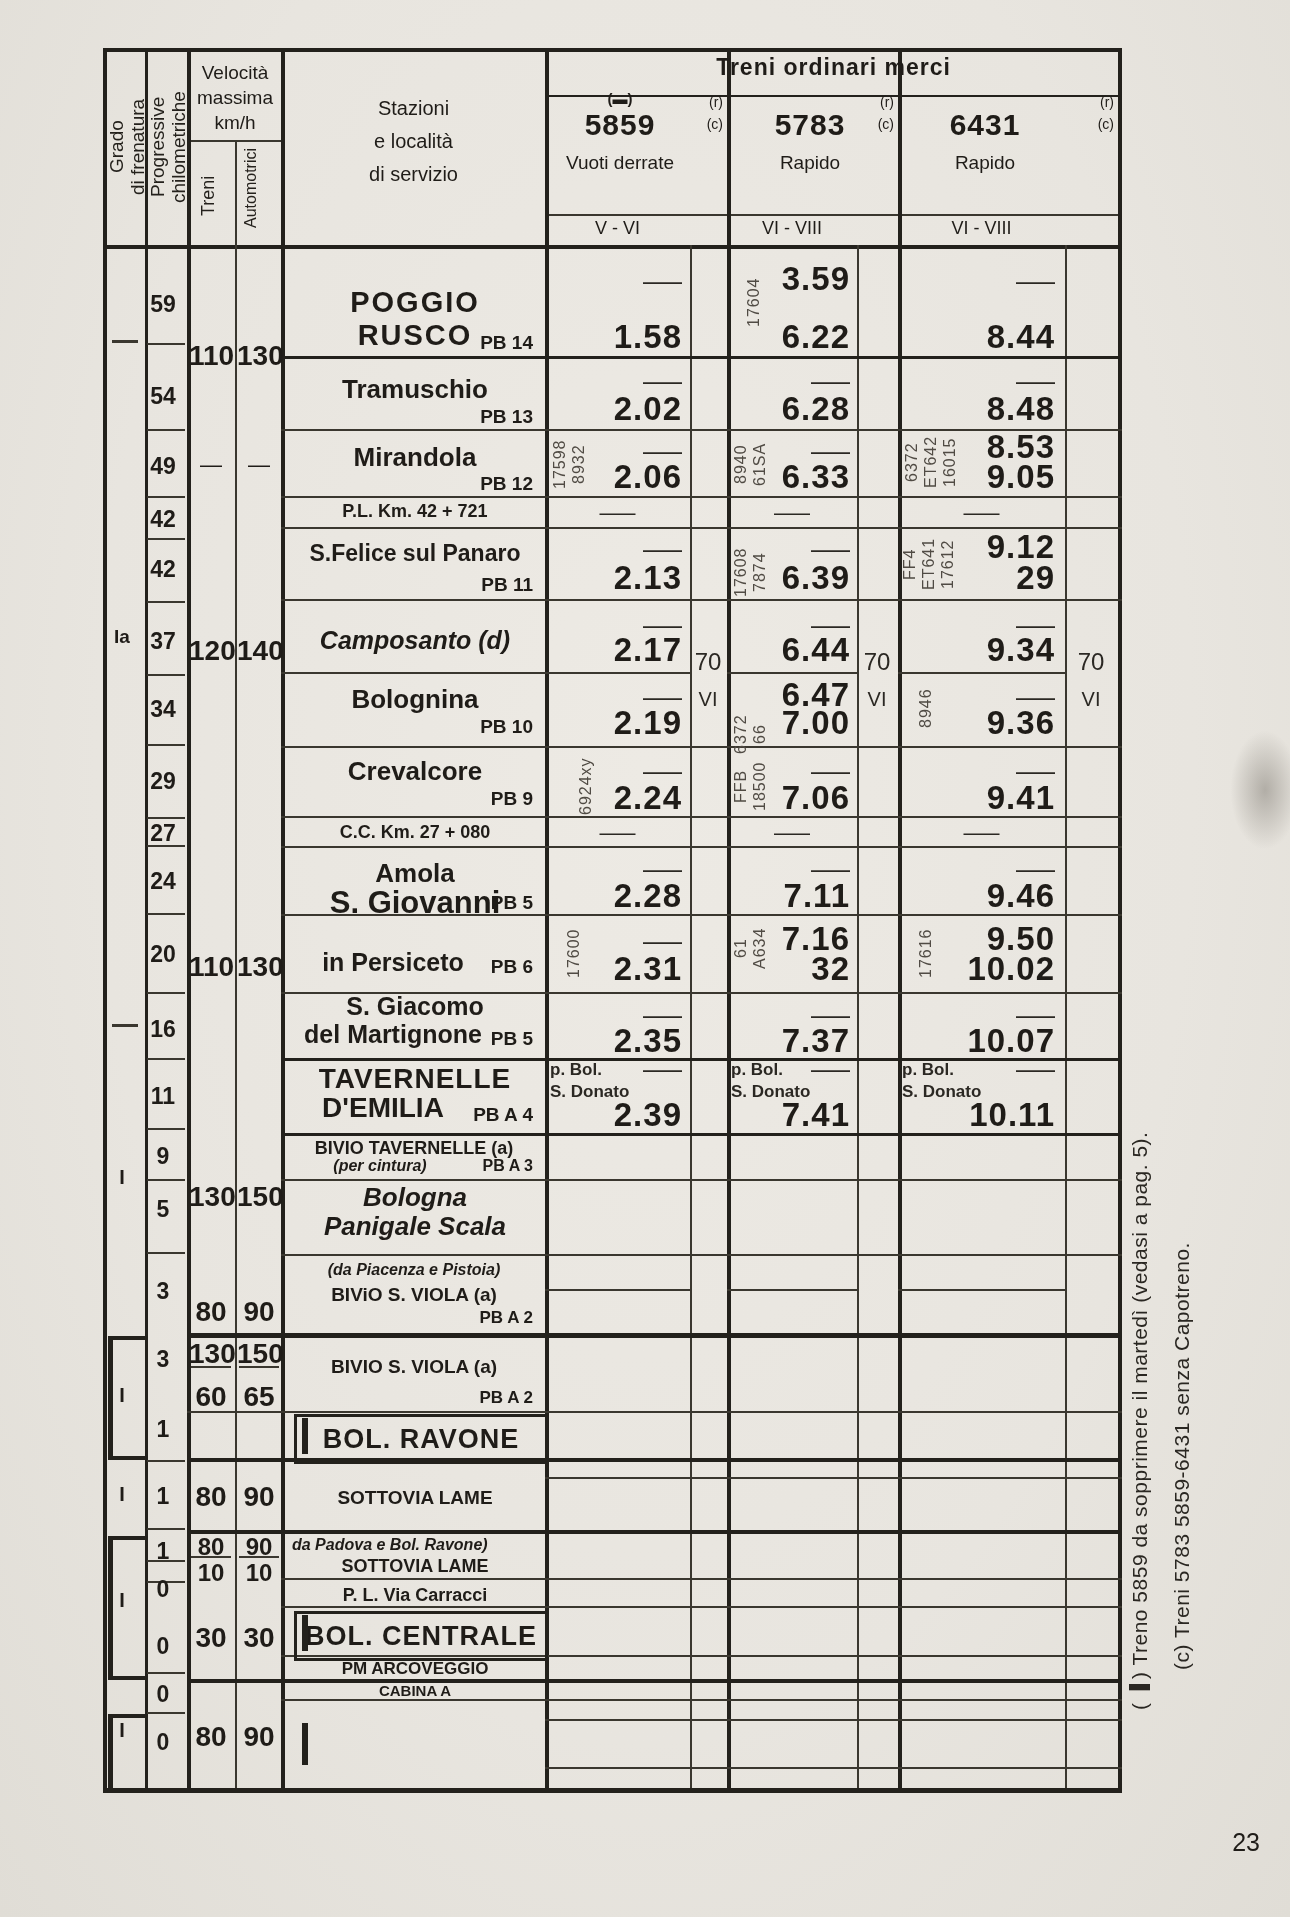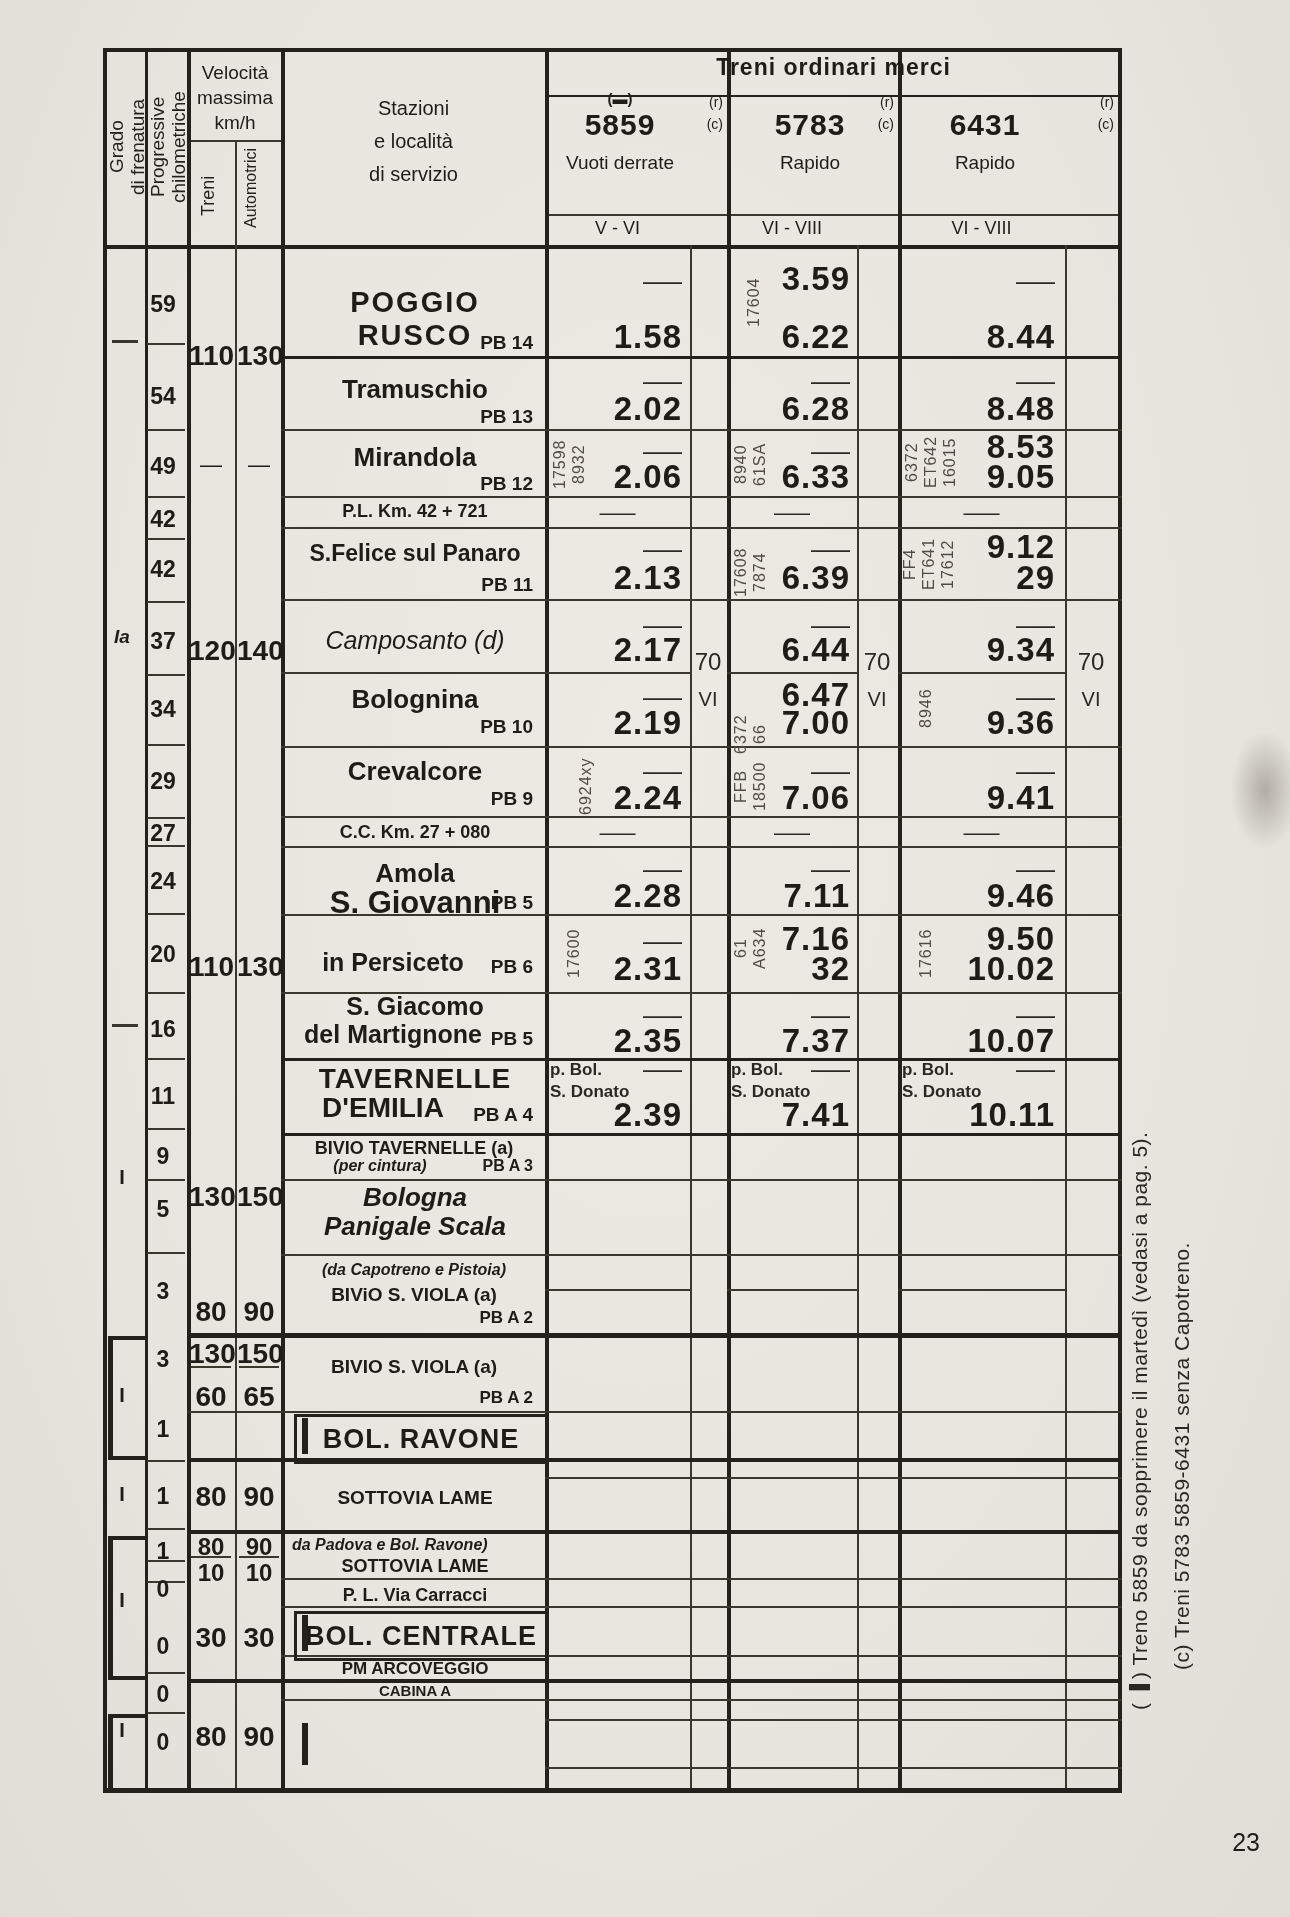--- a/index.html
+++ b/index.html
@@ -161,21 +161,21 @@
   <div class="abs r" style="left:836px;top:94px;width:58px;font-size:14px">(r)</div>
   <div class="abs r" style="left:836px;top:116px;width:58px;font-size:14px">(c)</div>
   <div class="abs c" style="left:727px;top:218px;width:130px;font-size:18px">VI - VIII</div>
 
   <div class="abs c" style="left:900px;top:108px;width:170px;font-size:30px;font-weight:700;letter-spacing:1px">6431</div>
   <div class="abs c" style="left:900px;top:152px;width:170px;font-size:19px">Rapido</div>
   <div class="abs r" style="left:1056px;top:94px;width:58px;font-size:14px">(r)</div>
   <div class="abs r" style="left:1056px;top:116px;width:58px;font-size:14px">(c)</div>
   <div class="abs c" style="left:898px;top:218px;width:167px;font-size:18px">VI - VIII</div>
 
-  <div class="gr" style="left:104px;top:626px;font-size:19px;font-style:italic">Ia</div>
+  <div class="gr" style="left:104px;top:626px;font-size:19px;">Ia</div>
   <div class="gr" style="left:104px;top:1166px">I</div>
   <div class="gr" style="left:104px;top:1384px">I</div>
   <div class="gr" style="left:104px;top:1483px">I</div>
   <div class="gr" style="left:104px;top:1589px">I</div>
   <div class="gr" style="left:104px;top:1719px">I</div>
 
   <div class="km" style="left:141px;top:291px">59</div>
   <div class="km" style="left:141px;top:383px">54</div>
   <div class="km" style="left:141px;top:453px">49</div>
   <div class="km" style="left:141px;top:506px">42</div>
@@ -229,21 +229,21 @@
 
   <div class="st c" style="left:300px;top:286px;width:230px;font-size:29px;letter-spacing:2px">POGGIO RUSCO</div>
   <div class="pb" style="left:383px;top:332px">PB 14</div>
   <div class="st c" style="left:300px;top:374px;width:230px;font-size:26px">Tramuschio</div>
   <div class="pb" style="left:383px;top:406px">PB 13</div>
   <div class="st c" style="left:300px;top:442px;width:230px;font-size:26px">Mirandola</div>
   <div class="pb" style="left:383px;top:473px">PB 12</div>
   <div class="st c" style="left:300px;top:501px;width:230px;font-size:18px;font-weight:600">P.L. Km. 42 + 721</div>
   <div class="st c" style="left:293px;top:540px;width:244px;font-size:23px">S.Felice sul Panaro</div>
   <div class="pb" style="left:383px;top:574px">PB 11</div>
-  <div class="st c" style="left:300px;top:626px;width:230px;font-size:25px;font-style:italic;font-weight:400">Camposanto (d)</div>
+  <div class="st c" style="left:300px;top:626px;width:230px;font-size:25px;font-style:italic;font-weight:700">Camposanto (d)</div>
   <div class="st c" style="left:300px;top:684px;width:230px;font-size:26px">Bolognina</div>
   <div class="pb" style="left:383px;top:716px">PB 10</div>
   <div class="st c" style="left:300px;top:756px;width:230px;font-size:26px">Crevalcore</div>
   <div class="pb" style="left:383px;top:788px">PB 9</div>
   <div class="st c" style="left:300px;top:822px;width:230px;font-size:18px;font-weight:600">C.C. Km. 27 + 080</div>
   <div class="st c" style="left:300px;top:858px;width:230px;font-size:26px">Amola</div>
   <div class="pb" style="left:383px;top:892px">PB 5</div>
   <div class="st c" style="left:300px;top:885px;width:230px;font-size:31px">S. Giovanni</div>
   <div class="st c" style="left:283px;top:948px;width:220px;font-size:25px">in Persiceto</div>
   <div class="pb" style="left:383px;top:956px">PB 6</div>
@@ -251,21 +251,21 @@
   <div class="st c" style="left:283px;top:1020px;width:220px;font-size:25px">del Martignone</div>
   <div class="pb" style="left:383px;top:1028px">PB 5</div>
   <div class="st c" style="left:300px;top:1063px;width:230px;font-size:28px;letter-spacing:1px">TAVERNELLE</div>
   <div class="st c" style="left:283px;top:1092px;width:200px;font-size:28px">D'EMILIA</div>
   <div class="pb" style="left:383px;top:1104px">PB A 4</div>
   <div class="st c" style="left:294px;top:1138px;width:240px;font-size:18px">BIVIO TAVERNELLE (a)</div>
   <div class="st c" style="left:300px;top:1157px;width:160px;font-size:16px;font-style:italic">(per cintura)</div>
   <div class="pb" style="left:413px;top:1157px;width:120px;font-size:16px">PB A 3</div>
   <div class="st c" style="left:300px;top:1182px;width:230px;font-size:26px;font-style:italic">Bologna</div>
   <div class="st c" style="left:300px;top:1211px;width:230px;font-size:26px;font-style:italic">Panigale Scala</div>
-  <div class="st c" style="left:294px;top:1261px;width:240px;font-size:16px;font-style:italic;font-weight:600">(da Capotreno e Pistoia)</div>
+  <div class="st c" style="left:294px;top:1261px;width:240px;font-size:16px;font-style:italic;font-weight:600">(da Piacenza e Pistoia)</div>
   <div class="st c" style="left:294px;top:1284px;width:240px;font-size:19px">BIViO S. VIOLA (a)</div>
   <div class="pb" style="left:383px;top:1308px;font-size:17px">PB A 2</div>
   <div class="st c" style="left:294px;top:1356px;width:240px;font-size:19px">BIVIO S. VIOLA (a)</div>
   <div class="pb" style="left:383px;top:1388px;font-size:17px">PB A 2</div>
 
   <div class="stbox" style="left:294px;top:1414px;width:248px;height:44px;font-size:27px">BOL. RAVONE</div>
   <div class="vl" style="left:302px;top:1418px;width:6px;height:36px"></div>
 
   <div class="st c" style="left:300px;top:1487px;width:230px;font-size:19px;font-weight:600">SOTTOVIA LAME</div>
   <div class="st l" style="left:292px;top:1536px;width:250px;font-size:16px;font-style:italic;font-weight:600">da Padova e Bol. Ravone)</div>

